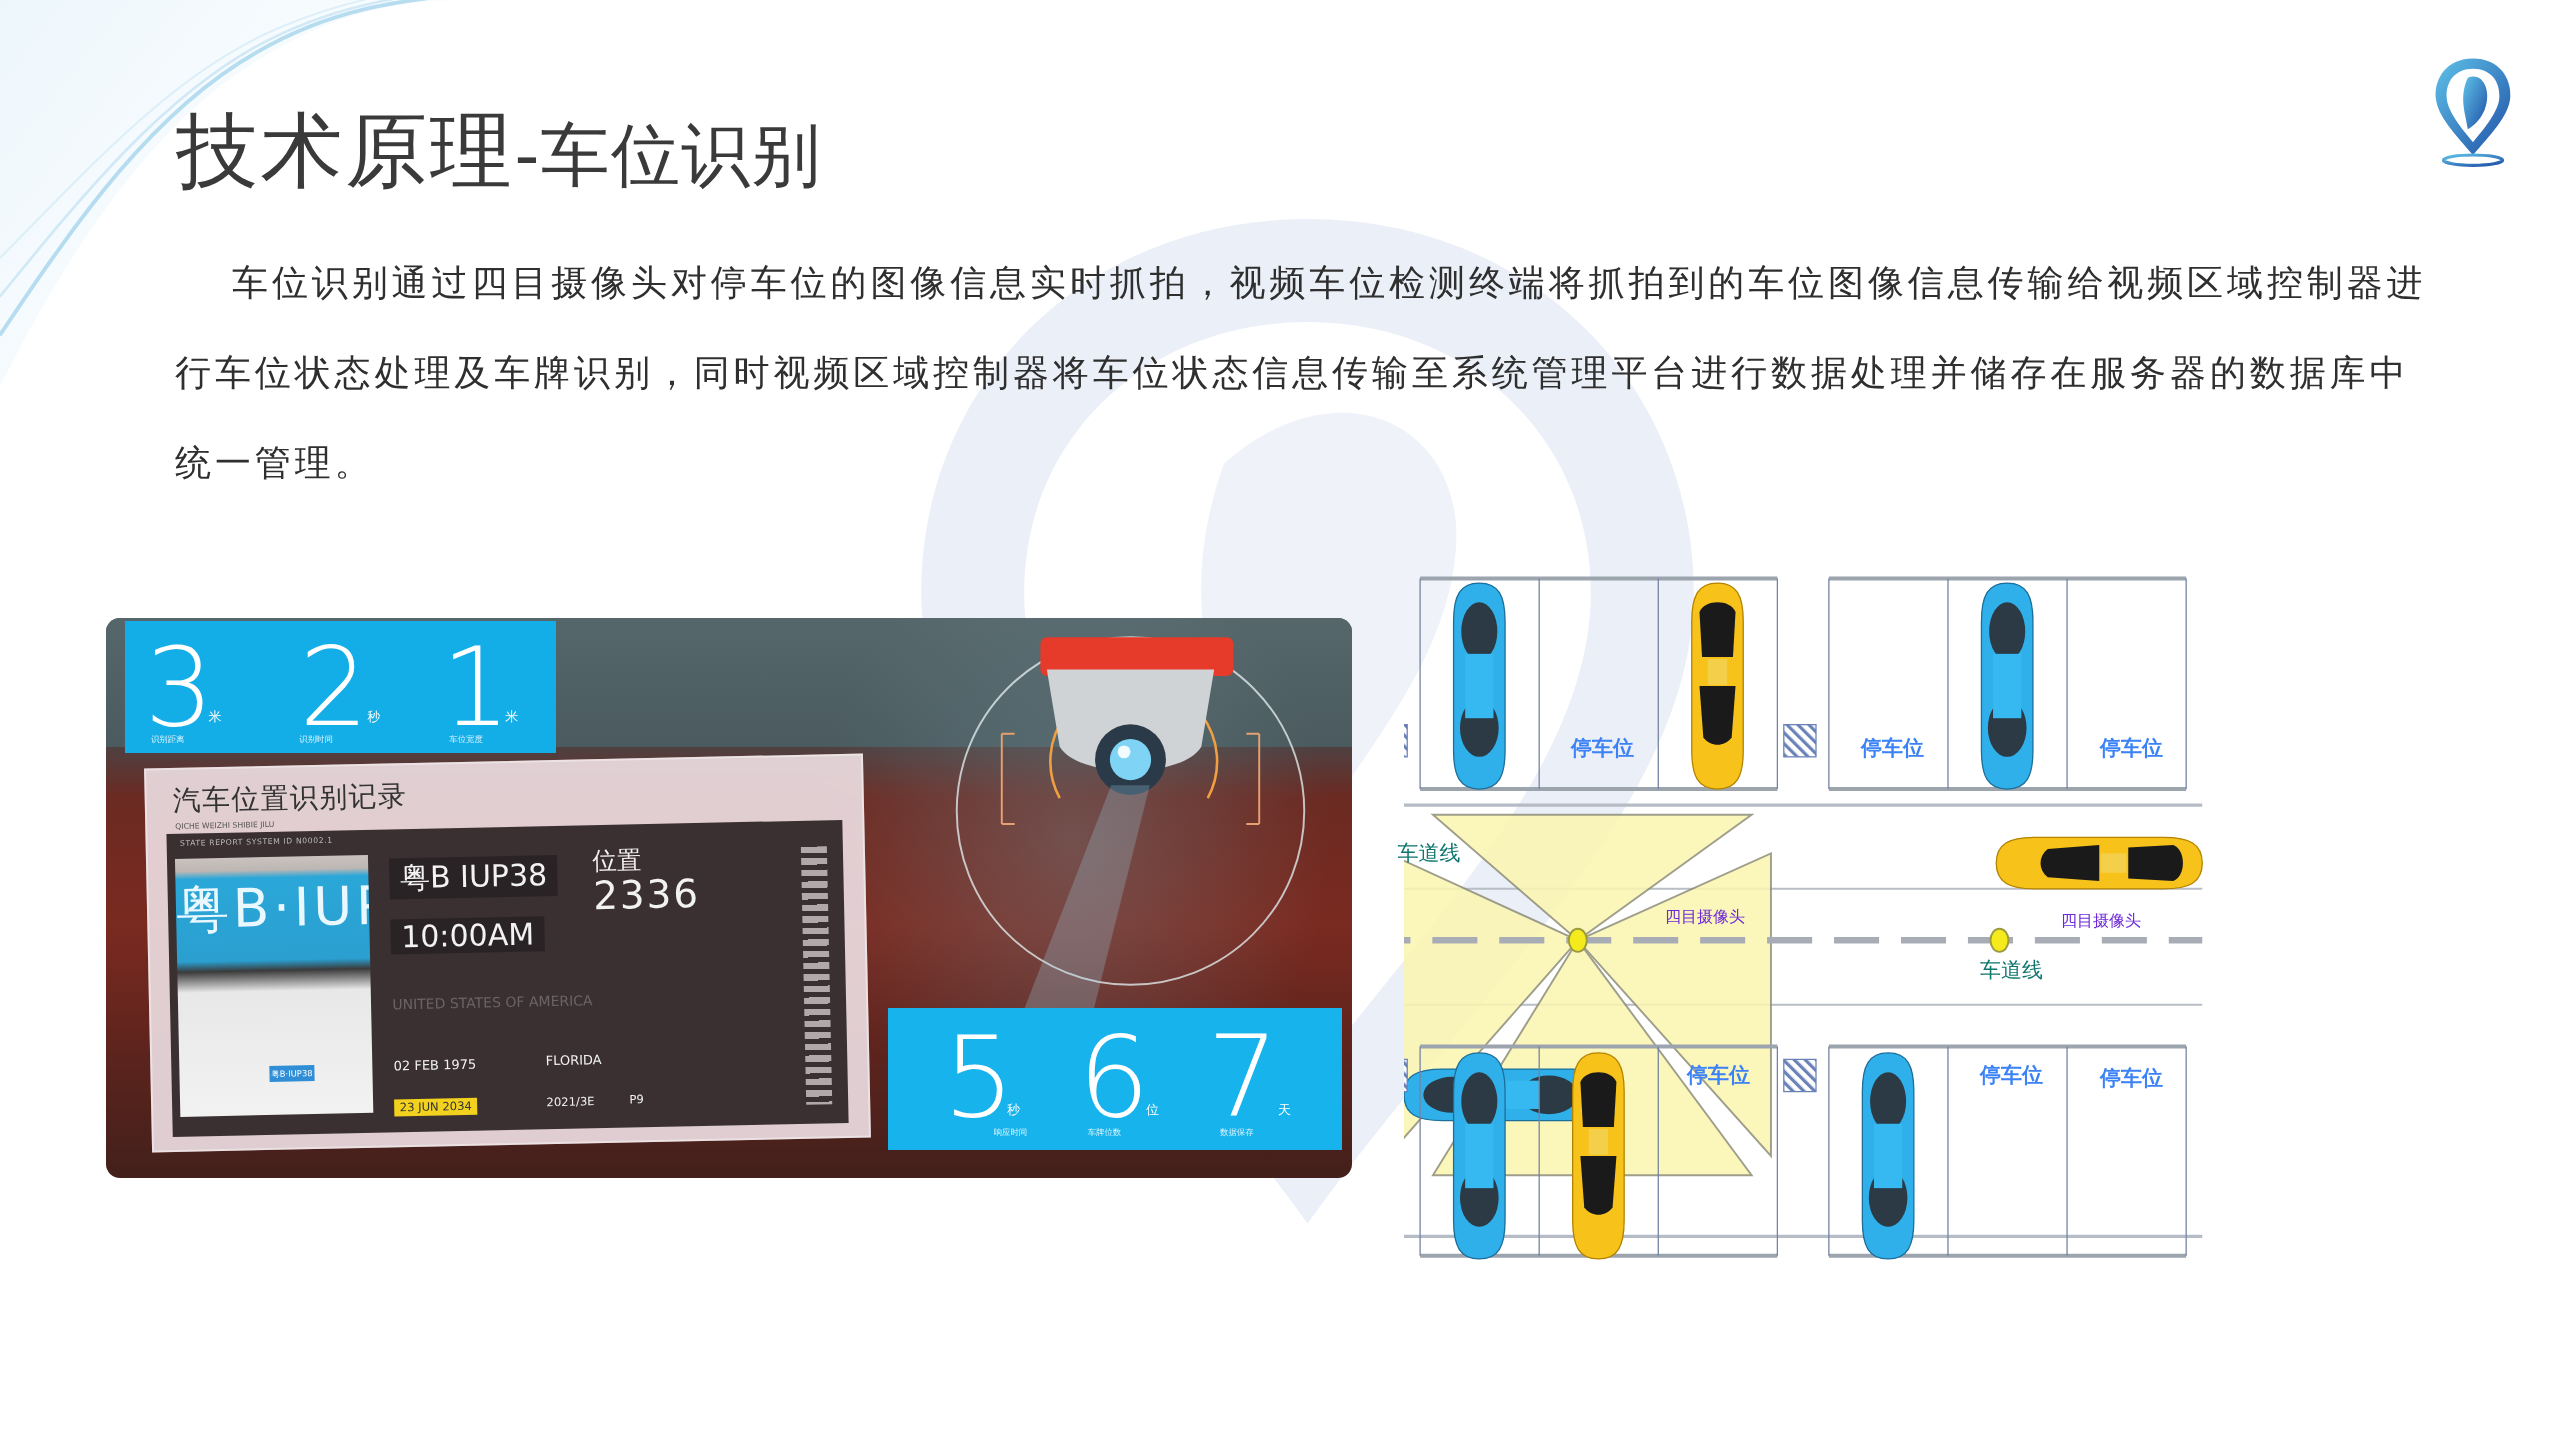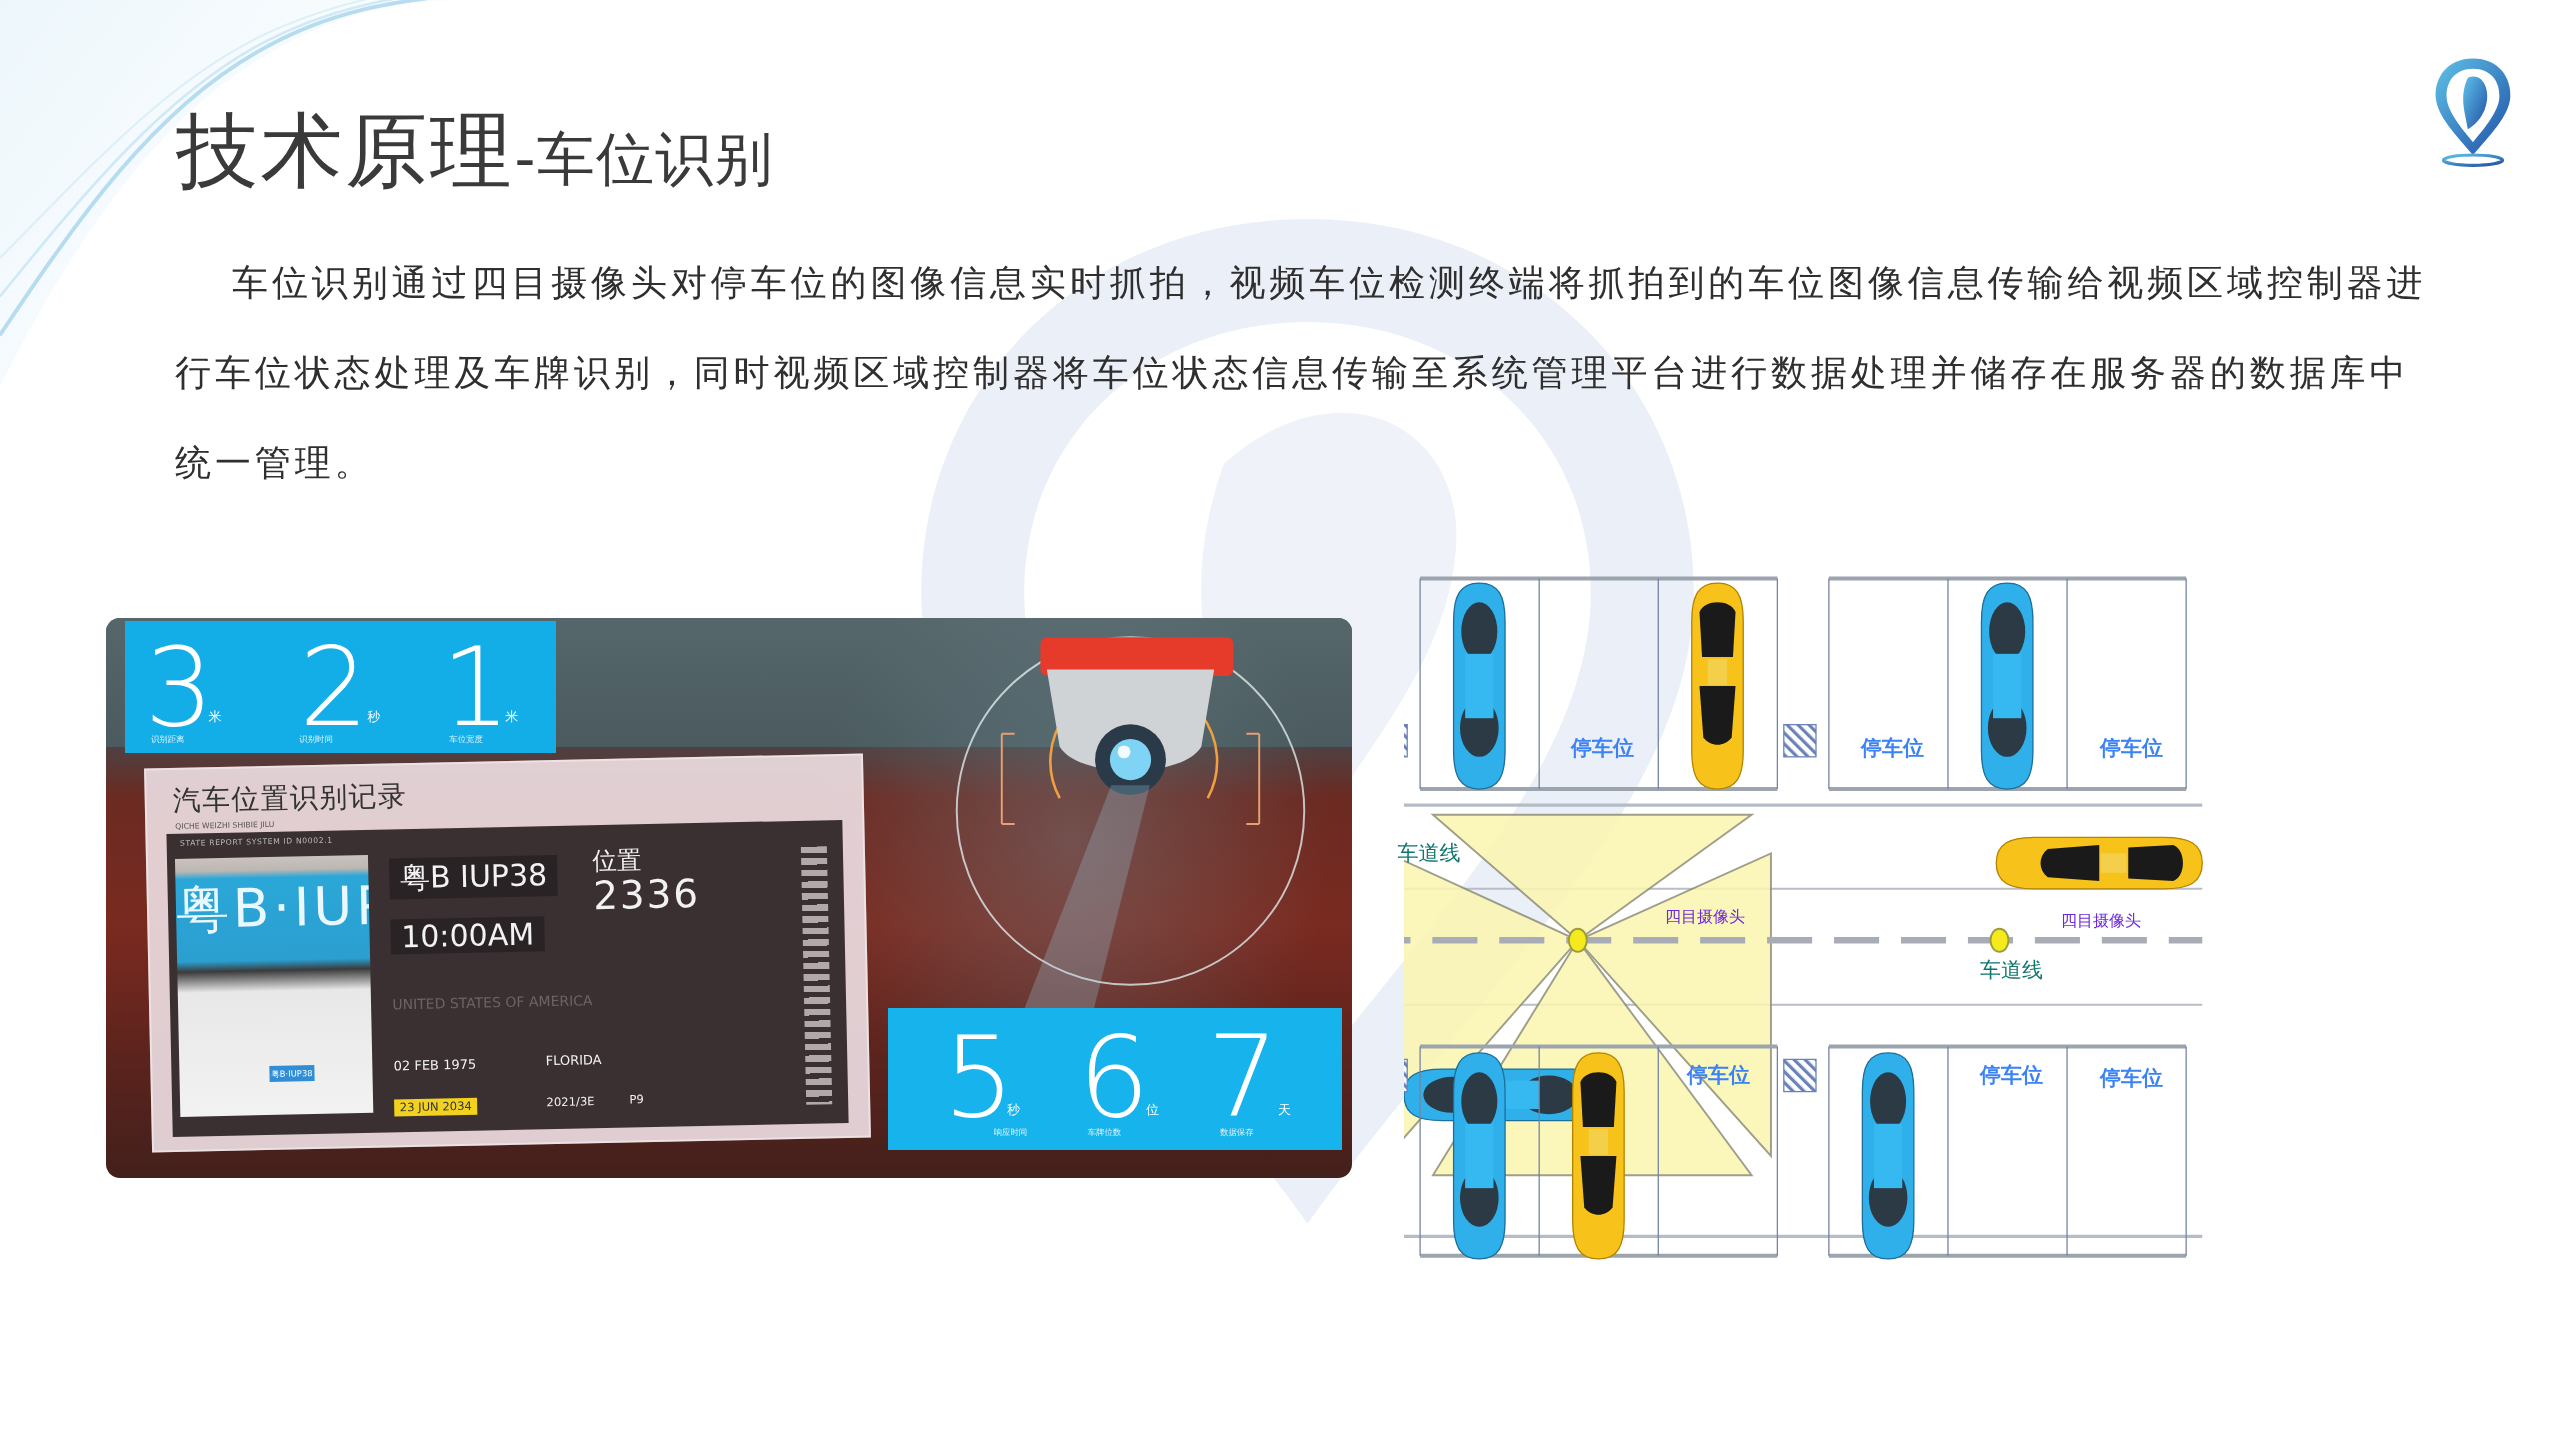--- a/index.html
+++ b/index.html
@@ -3,21 +3,21 @@
 <meta charset="utf-8">
 <style>
   html,body{margin:0;padding:0;}
   body{width:2576px;height:1449px;position:relative;overflow:hidden;background:#ffffff;font-family:"DejaVu Sans","Liberation Sans",sans-serif;color:#333;}
   
   .wave{position:absolute;left:-129px;top:-193px;width:644px;height:580px;}
   .watermark{position:absolute;left:889px;top:193px;width:837px;height:1063px;opacity:0.9;}
   
   .title{position:absolute;left:160px;top:97px;white-space:nowrap;color:#3a3a3a;}
   .title .main{font-size:82px;letter-spacing:2.6px;margin-left:16px;}
-  .title .sub{font-size:58px;letter-spacing:1.3px;}
+  .title .sub{font-size:69px;letter-spacing:1.3px;}
   
   .logo{position:absolute;left:2428px;top:52px;width:90px;height:116px;}
   
   .para{position:absolute;left:175px;top:238px;width:2267px;font-size:36px;line-height:90px;color:#2f2f2f;letter-spacing:3.9px;text-indent:57px;}
   
   .photo{position:absolute;left:106px;top:618px;width:1246px;height:560px;border-radius:14px;overflow:hidden;
     background:linear-gradient(180deg,#4f5f63 0%,#3f4d52 18%,#6b2a22 32%,#7a2a20 55%,#5a231d 80%,#43201b 100%);}
   .photo .topstrip{position:absolute;left:0;top:0;width:100%;height:129px;background:linear-gradient(180deg,#56676b,#4a5a5e);}
   .photo .glass{position:absolute;left:683px;top:0;width:564px;height:560px;background:radial-gradient(ellipse at 50% 40%,rgba(120,150,160,0.35),rgba(0,0,0,0) 65%);}
   .statbox{position:absolute;background:#13aee8;color:#fff;}

